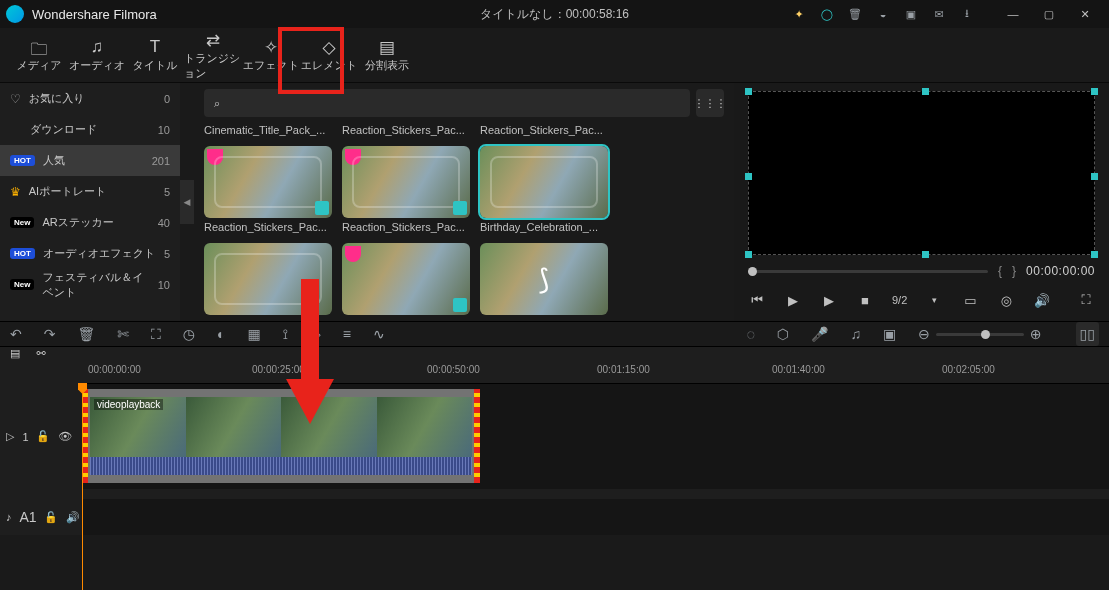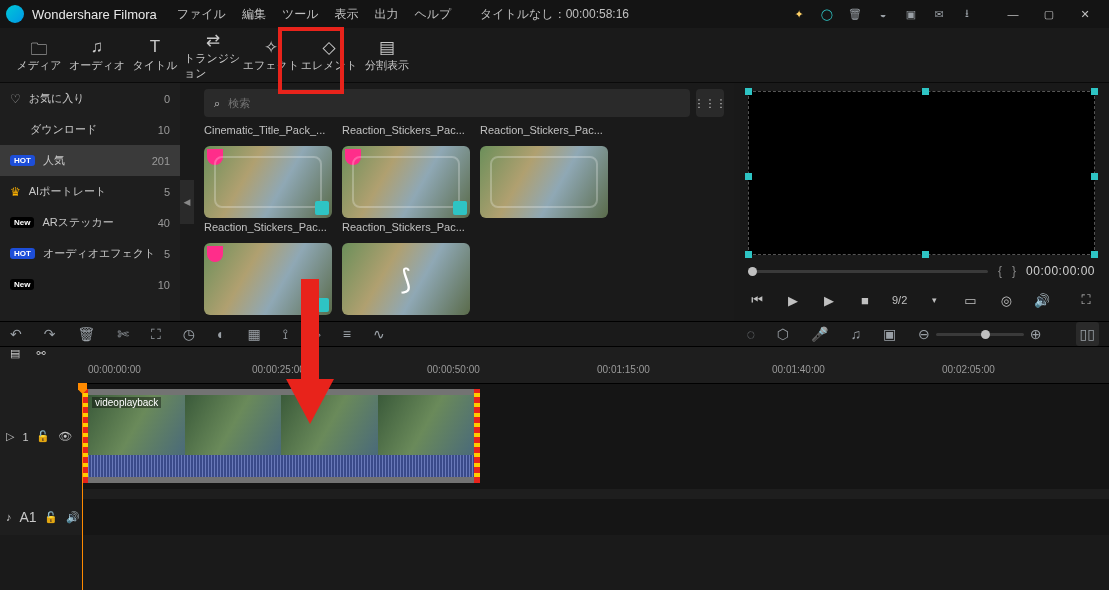--- a/index.html
+++ b/index.html
@@ -62,47 +62,39 @@
 .zoom{display:flex;align-items:center;gap:6px;margin-left:auto}
 .ztrack{width:88px;height:3px;background:#3a3a3a;position:relative;border-radius:2px}
 .zknob{position:absolute;left:45px;top:-3px;width:9px;height:9px;background:#c0c0c0;border-radius:50%}
 .timelinearea{flex:1;background:#1e1e1e;position:relative}
 .ruler{height:24px;background:#1e1e1e;display:flex;position:relative;margin-left:82px;border-bottom:1px solid #000}
 .rlabel{position:absolute;top:4px;font-size:10px;color:#9a9a9a}
 .tlbody{position:relative}
 .trackbg{height:105px;background:#151515;margin-left:0;position:relative}
 .trackbg.aud{height:36px;margin-top:10px;background:#151515}
 .tlabelcol{width:82px;background:#1e1e1e;position:absolute;left:0;top:0;bottom:0;display:flex;align-items:center;gap:8px;padding-left:6px}
-.clip{position:absolute;left:82px;top:5px;width:398px;height:94px;border:6px solid #737373;background:#2a3a4a;overflow:hidden}
+.clip{position:absolute;left:82px;top:5px;width:398px;height:94px;border:8px solid #737373;background:#2a3a4a;overflow:hidden}
 .clipthumbs{height:60px;display:flex}
 .clipthumbs div{flex:1;background:linear-gradient(120deg,#3a5a3a,#6a8a5a,#4a6a7a)}
 .clipname{position:absolute;top:2px;left:4px;font-size:10px;color:#fff;background:rgba(0,0,0,.4);padding:0 3px}
 .clipwave{height:30px;background:#3a4a8a;position:relative;overflow:hidden}
 .clipwave::before{content:"";position:absolute;inset:0;background:repeating-linear-gradient(90deg,#6a7aba 0 1px,transparent 1px 3px)}
 .redend{position:absolute;top:5px;width:6px;height:94px;background:repeating-linear-gradient(0deg,#e8231b 0 6px,#ffcc00 6px 10px)}
 .playhead{position:absolute;left:82px;top:0;width:1px;height:260px;background:#ff8a00}
 .playhead::before{content:"";position:absolute;top:-1px;left:-4px;width:9px;height:11px;background:#ff8a00;clip-path:polygon(0 0,100% 0,100% 60%,50% 100%,0 60%)}
 .layout{display:flex;flex-direction:column;height:467px}
 .thumb .scribble{position:absolute;inset:0;display:flex;align-items:center;justify-content:center;color:#fff;font-size:28px}
 </style>
 </head>
 <body>
 
 <div class="layout">
   <div class="titlebar">
     <div class="logo"></div>
     <div class="appname">Wondershare Filmora</div>
-    <div class="menus">
-      <span class="menu-item">ファイル</span>
-      <span class="menu-item">編集</span>
-      <span class="menu-item">ツール</span>
-      <span class="menu-item">表示</span>
-      <span class="menu-item">出力</span>
-      <span class="menu-item">ヘルプ</span>
-    </div>
     <div class="titlecenter">タイトルなし：00:00:58:16</div>
     <div class="tsp"></div>
     <div class="ticon bulb">✦</div>
     <div class="ticon cyan">◯</div>
     <div class="ticon">🗑</div>
     <div class="ticon">◒</div>
     <div class="ticon">▣</div>
     <div class="ticon">✉</div>
     <div class="ticon">⭳</div>
     <div style="width:14px"></div>
@@ -169,29 +161,29 @@
           <span>ARステッカー</span>
           <span class="sbcount">40</span>
         </div>
       <div class="sbrow">
           <span class="badge bd-hot">HOT</span>
           <span>オーディオエフェクト</span>
           <span class="sbcount">5</span>
         </div>
       <div class="sbrow">
           <span class="badge bd-new">New</span>
+          <span>フェスティバル＆イベント</span>
           <span class="sbcount">10</span>
         </div>
     </div>
     <div class="carrow">◀</div>
     <div class="browser">
       <div class="searchrow">
         <div class="searchbox">
             <span>⌕</span>
-            <input placeholder="検索" style="">
           </div>
         <div class="gridbtn">⋮⋮⋮</div>
       </div>
       <div class="thumbgrid">
         <div class="titem">
             <div class="tlabel">Cinematic_Title_Pack_...</div>
           </div>
         <div class="titem">
             <div class="tlabel">Reaction_Stickers_Pac...</div>
           </div>
@@ -207,20 +199,26 @@
             </div>
             <div class="tlabel">Reaction_Stickers_Pac...</div>
           </div>
         <div class="titem">
             <div class="thumb">
               <div class="theart"></div>
               <div class="tmask"></div>
               <div class="tdl"></div>
             </div>
             <div class="tlabel">Reaction_Stickers_Pac...</div>
+          </div>
+        <div class="titem">
+            <div class="thumb sel">
+              <div class="tmask"></div>
+            </div>
+            <div class="tlabel">Birthday_Celebration_...</div>
           </div>
 
         <div class="titem">
             <div class="thumb">
               <div class="tmask"></div>
             </div>
           </div>
         <div class="titem">
             <div class="thumb">
               <div class="theart"></div>

